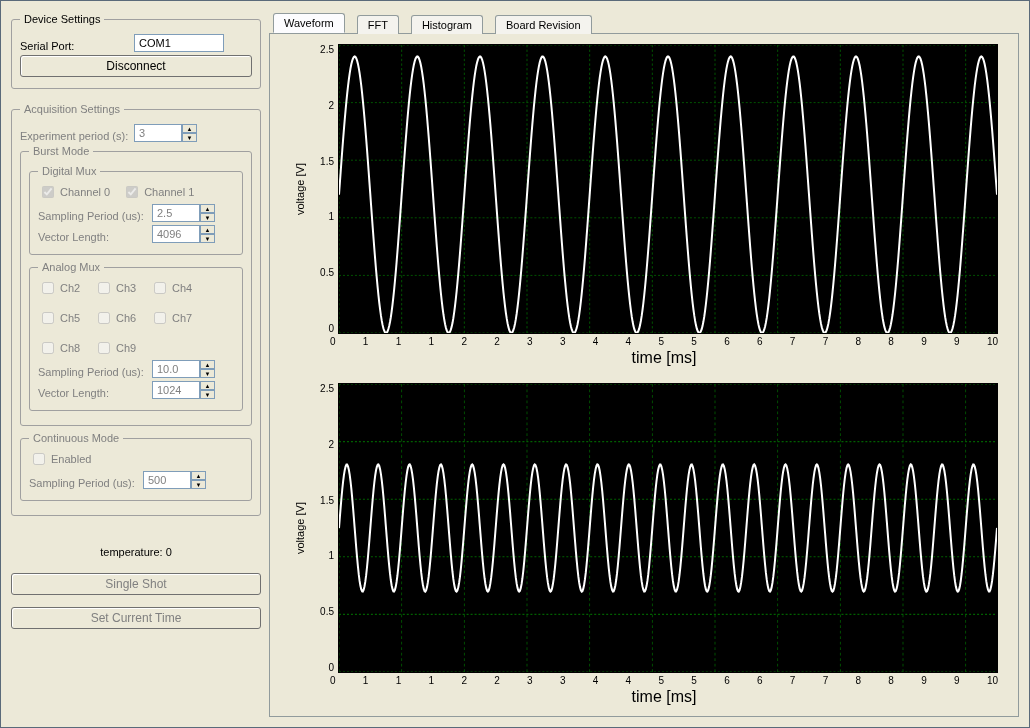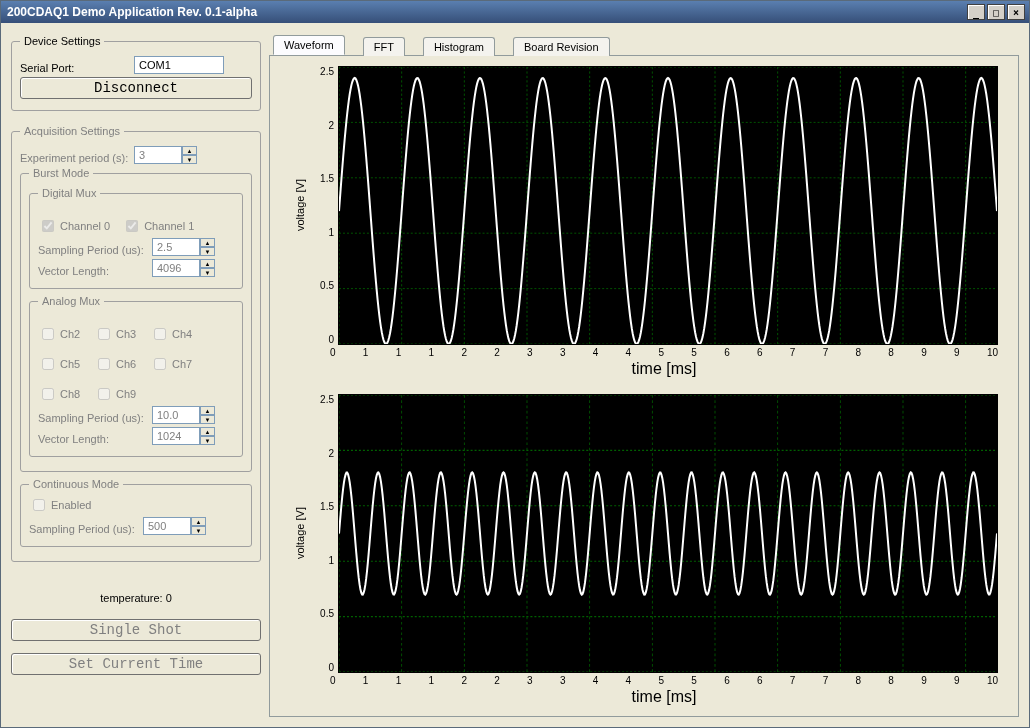--- a/index.html
+++ b/index.html
@@ -84,40 +84,40 @@
     flex:1; font-size:6px; line-height:6px;
     border:1px solid #7f9db9; background:#ece9d8;
     padding:0;
   }
   .btn {
     display: block; width: 100%;
     height: 22px;
     background: #ece9d8;
     border: 1px solid #707070;
     border-radius: 3px;
-    font-family: Liberation Mono, monospace; font-size: 14px;
+    font-family: Liberation Sans, sans-serif; font-size: 12px;
     box-shadow: inset 1px 1px 0 #fff;
     margin: 3px 0;
   }
   .btn[disabled] { color: #808080; }
   .chk { display:inline-flex; align-items:center; gap:3px; color:#808080;}
   .chk input { width:12px;height:12px; }
-  .chk-row { display:flex; gap:12px; flex-wrap:wrap;margin-top:12px;}
+  .chk-row { display:flex; gap:12px; flex-wrap:wrap;}
   .chk-row .chk { min-width:44px;}
 
   
   .right-panel { flex:1; display:flex; flex-direction:column; }
   .tabs { display:flex; align-items:flex-end; padding-left:4px; height:22px;}
   .tab {
     padding: 3px 10px;
     border: 1px solid #919b9c;
     border-bottom: none;
     background: #f4f3ee;
     border-radius: 3px 3px 0 0;
-    margin-right: 18px;
+    margin-right: 12px;
     position:relative; top:1px;
     color:#000;
   }
   .tab.active {
     background: #fcfcfe;
     top:0;
     z-index:2;
     border-bottom: 1px solid #fcfcfe;
   }
   .tab-content {
@@ -147,26 +147,20 @@
     font-size:10px; padding:2px 0 0 0;
     margin-left: 40px; 
   }
   .xlabel { text-align:center; font-size:16px; margin-top:2px; margin-left:40px;}
   .temp-line { text-align:center; margin:18px 0 6px 0;}
 </style>
 </head>
 <body>
 
 <div class="window">
-  <div class="titlebar">
-    <span class="title">200CDAQ1 Demo Application Rev. 0.1-alpha</span>
-    <span class="win-btn">_</span>
-    <span class="win-btn">□</span>
-    <span class="win-btn">×</span>
-  </div>
 
   <div class="client">
 
     <div class="left-panel">
 
       <fieldset class="group enabled">
         <legend>Device Settings</legend>
         <div class="row enabled">
           <label class="label-fixed">Serial Port:</label>
           <input type="text" class="tb" style="width: 90px;" value="COM1">

